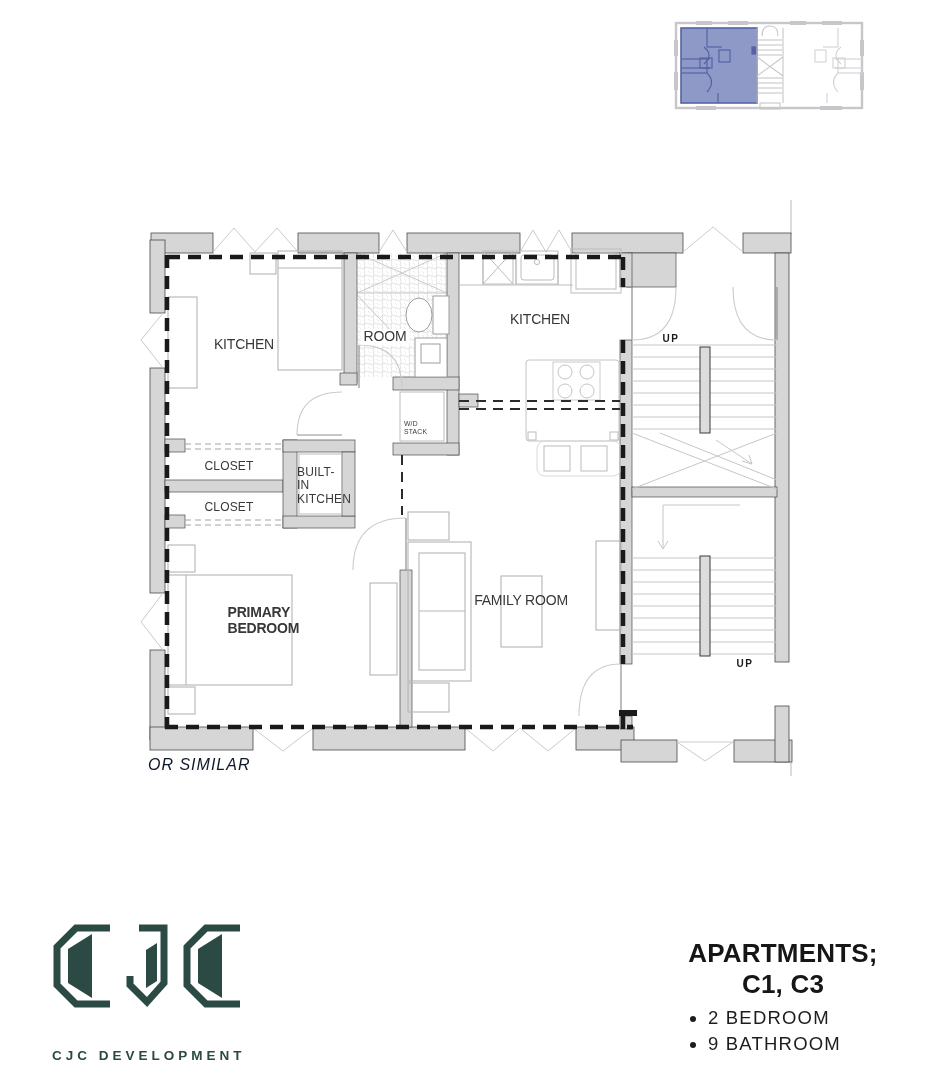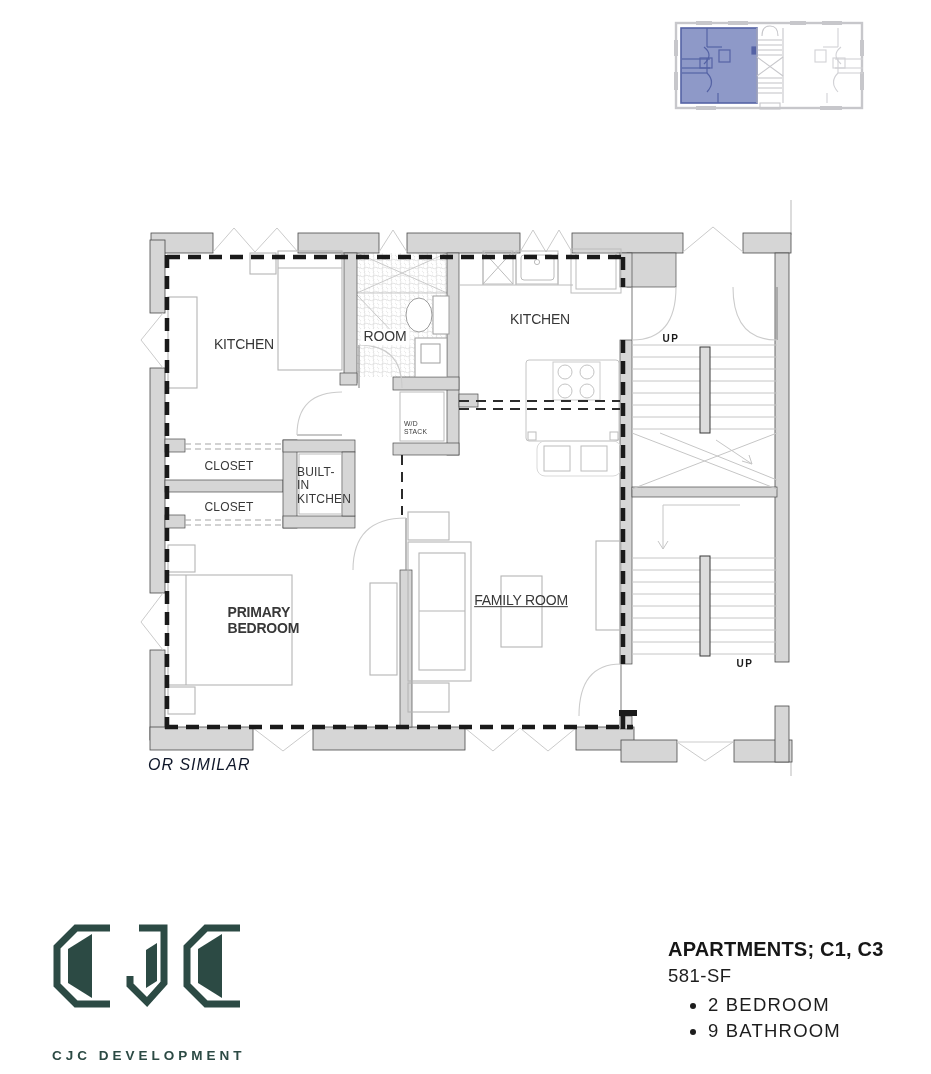--- a/index.html
+++ b/index.html
@@ -10,21 +10,21 @@
        text-align:left;letter-spacing:-0.2px;line-height:1.12;}
   .lbl.multi{white-space:normal;}
   .lbl.big{font-size:14px;}
   .lbl.small{font-size:12px;letter-spacing:0.2px;}
   .lbl.tiny{font-size:6.8px;letter-spacing:0.2px;}
   .lbl.up{font-size:10px;font-weight:bold;letter-spacing:1.6px;color:#1a1a1a;}
   .lbl.bathbg{background:#fff;padding:0 3px;}
   .note{position:absolute;left:148px;top:756px;font-size:16px;font-style:italic;
         letter-spacing:1px;color:#0f172a;}
   .titleblock{position:absolute;left:668px;top:938px;width:230px;color:#161616;}
-  .tb-title{font-size:20px;font-weight:bold;letter-spacing:0.2px;}
+  .tb-title{font-size:26px;font-weight:bold;letter-spacing:0.2px;text-align:center;}
   .tb-area{font-size:18.5px;margin-top:4px;letter-spacing:0.5px;color:#1d1d1d;}
   .tb-feats{margin:5px 0 6px 0;padding-left:40px;}
   .tb-feats li{list-style-type:disc;font-size:18.5px;line-height:26px;letter-spacing:1.2px;color:#1d1d1d;}
   .wordmark{position:absolute;left:52px;top:1048px;font-size:13.5px;font-weight:bold;
             letter-spacing:4px;color:#2c4a44;white-space:nowrap;}
 </style>
 </head>
 <body>
 
 <div class="page">
@@ -320,32 +320,31 @@
       <polygon points="94,26 105,19 105,57 94,64"></polygon>
       <polygon points="146,25 170,10 170,74 146,59"></polygon>
     </g>
   </g>
 </svg>
 
   <div class="lbl big" style="left:244px;top:345px;">KITCHEN</div>
   <div class="lbl big bathbg" style="left:385px;top:337px;">ROOM</div>
   <div class="lbl big" style="left:540px;top:320px;">KITCHEN</div>
   <div class="lbl big multi" style="left:275px;top:621px;width:95px;font-weight:bold;">PRIMARY BEDROOM</div>
-  <div class="lbl big" style="left:521px;top:601px;text-decoration:underline;">FAMILY ROOM</div>
+  <div class="lbl big" style="left:521px;top:601px;">FAMILY ROOM</div>
   <div class="lbl small" style="left:229px;top:467px;">CLOSET</div>
   <div class="lbl small" style="left:229px;top:508px;">CLOSET</div>
   <div class="lbl small multi" style="left:321px;top:486px;width:48px;">BUILT-IN KITCHEN</div>
   <div class="lbl tiny multi" style="left:421px;top:428px;width:34px;">W/D STACK</div>
   <div class="lbl up" style="left:671px;top:339px;">UP</div>
   <div class="lbl up" style="left:745px;top:664px;">UP</div>
   <div class="note">OR SIMILAR</div>
 
   <div class="titleblock">
     <div class="tb-title">APARTMENTS; C1, C3</div>
-    <div class="tb-area">581-SF</div>
     <ul class="tb-feats">
       <li>2 BEDROOM</li>
       <li>9 BATHROOM</li>
     </ul>
   </div>
 
   <div class="wordmark">CJC DEVELOPMENT</div>
 </div>
 
 </body></html>

